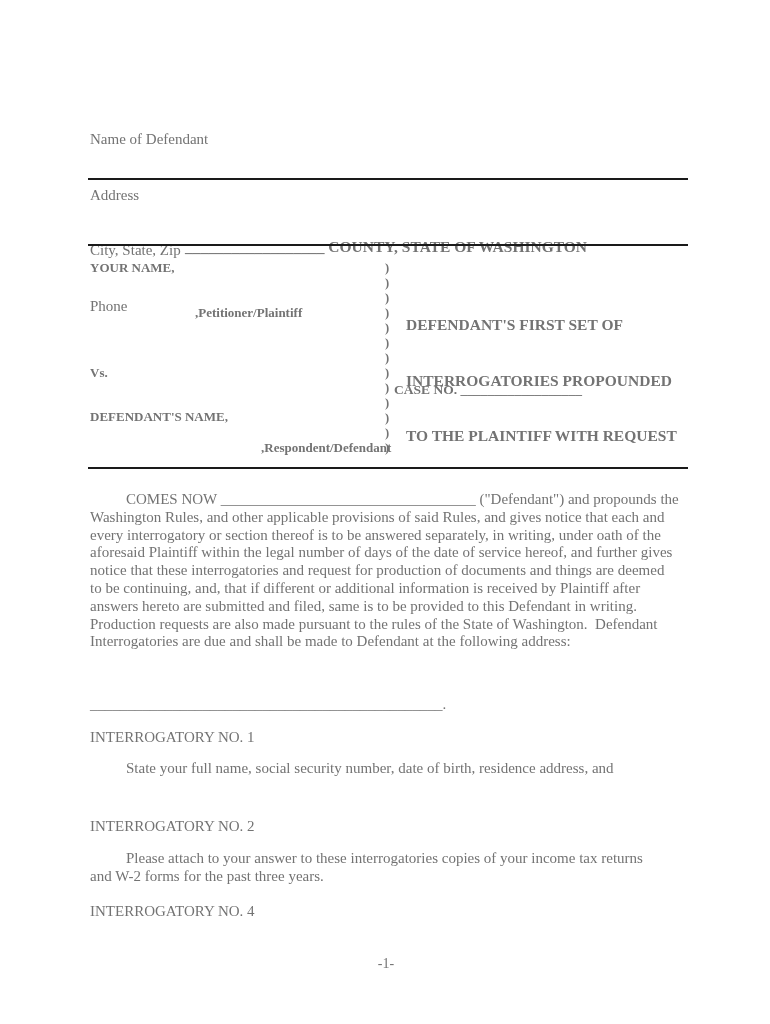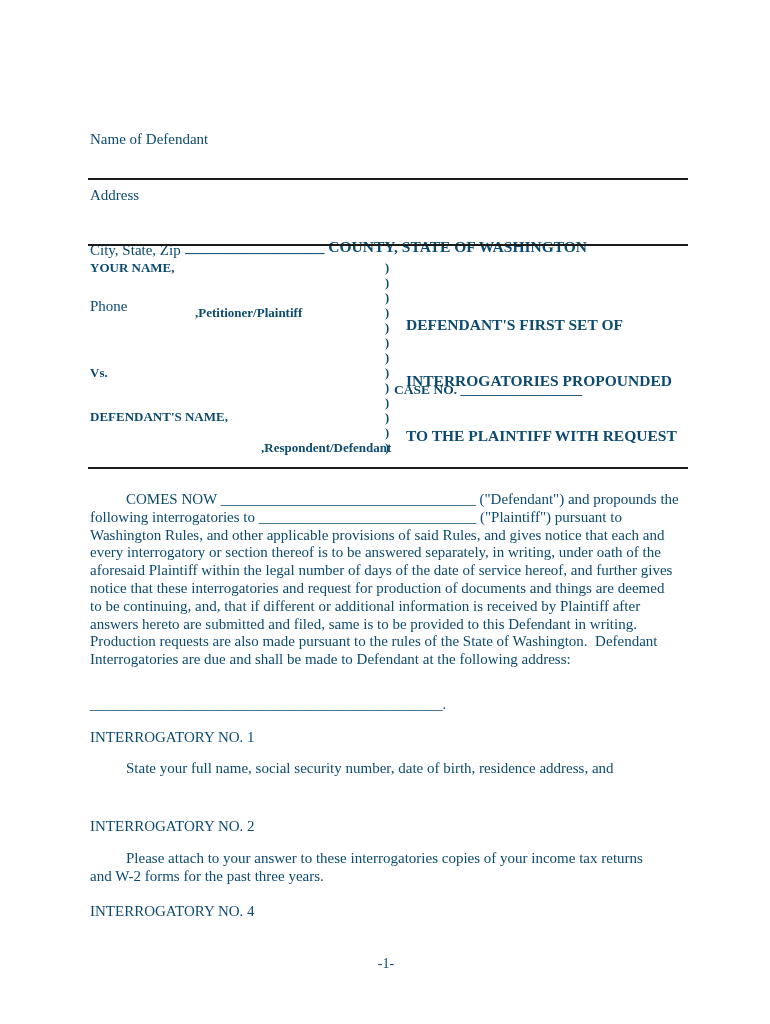--- a/index.html
+++ b/index.html
@@ -1,21 +1,21 @@
 <!DOCTYPE html>
 <html><head>
 <meta charset="utf-8">
 <style>
   html, body { margin: 0; padding: 0; background: #ffffff; }
   .page {
     position: relative;
     width: 770px;
     height: 1024px;
     background: #ffffff;
-    color: #0c4a6e;
+    color: #737373;
     font-family: "Liberation Serif", "DejaVu Serif", serif;
     overflow: hidden;
   }
   .abs { position: absolute; }
   .rule {
     position: absolute;
     left: 88px;
     width: 600px;
     border-top: 2px solid #1a1a1a;
     height: 0;
@@ -129,21 +129,20 @@
     <div>INTERROGATORIES PROPOUNDED</div>
     <div>TO THE PLAINTIFF WITH REQUEST</div>
   </div>
 
   <div class="abs case-no"><span>CASE NO.</span> <span>__________________</span></div>
 
   <div class="rule" style="top:467px;"></div>
 
   <div class="abs body-block">
     <div class="indent">COMES NOW __________________________________ ("Defendant") and propounds the</div>
-    <div>following interrogatories to _____________________________ ("Plaintiff") pursuant to</div>
     <div>Washington Rules, and other applicable provisions of said Rules, and gives notice that each and</div>
     <div>every interrogatory or section thereof is to be answered separately, in writing, under oath of the</div>
     <div>aforesaid Plaintiff within the legal number of days of the date of service hereof, and further gives</div>
     <div>notice that these interrogatories and request for production of documents and things are deemed</div>
     <div>to be continuing, and, that if different or additional information is received by Plaintiff after</div>
     <div>answers hereto are submitted and filed, same is to be provided to this Defendant in writing.</div>
     <div>Production requests are also made pursuant to the rules of the State of Washington.  Defendant</div>
     <div>Interrogatories are due and shall be made to Defendant at the following address:</div>
   </div>
 

